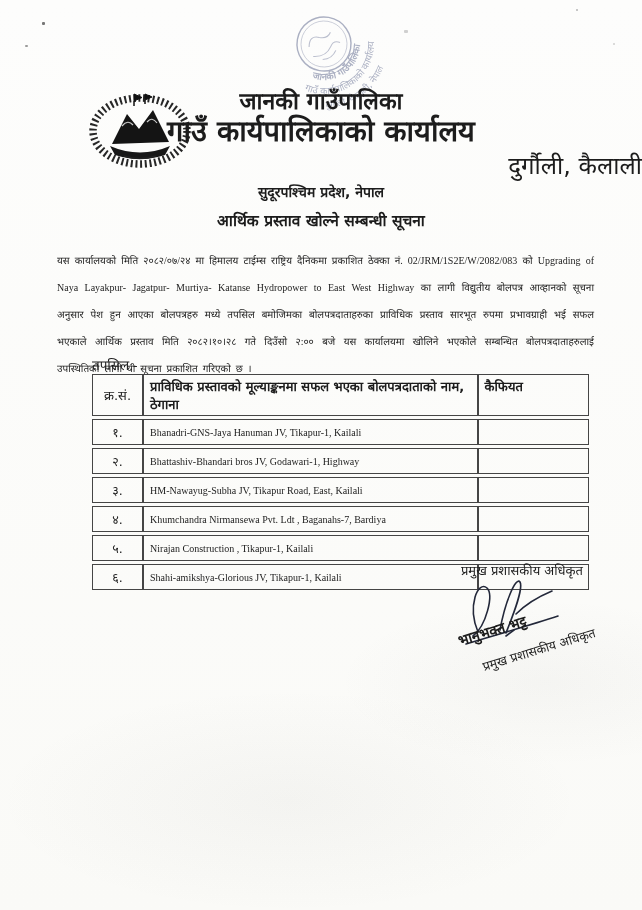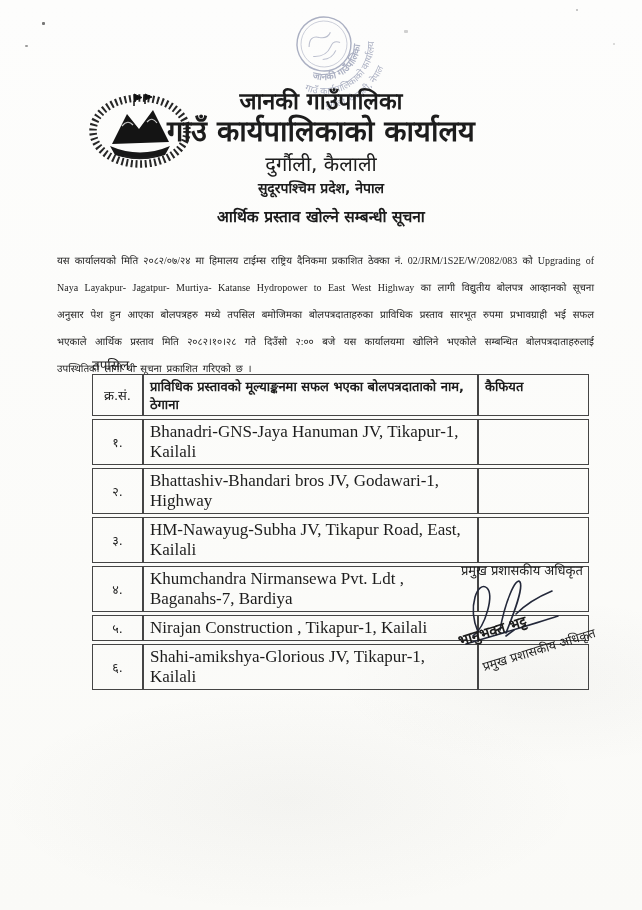--- a/index.html
+++ b/index.html
@@ -11,21 +11,21 @@
       linear-gradient(#fdfdfc,#fafaf7);
     overflow:hidden;
     font-family:"DejaVu Sans",sans-serif; color:#1c1c1c;
     -webkit-font-smoothing:antialiased;
   }
   .abs{position:absolute;}
   
   .header-text{left:0; top:88px; width:642px; text-align:center; line-height:1.15;}
   .muni{font-size:23px; font-weight:bold; margin:0;}
   .office{font-size:29px; font-weight:bold; margin:1px 0 0 0;}
-  .place{font-size:20px; margin:4px 0 0 0; font-weight:500;}
+  .place{font-size:24px; margin:4px 0 0 0; font-weight:500;text-align:right;}
   .province{font-size:14px; font-weight:bold; margin:4px 0 10px 0;}
   .notice-title{font-size:15.5px; font-weight:bold; margin:13px 0 0 0;}
   .pub-date{font-size:14px; margin:5px 0 0 0;}
   
   .emblem{left:84px; top:86px; width:112px; height:84px;}
   
   .stamp{left:252px; top:4px; width:190px; height:152px; opacity:0.62;}
   
   .para{
     left:57px; top:247px; width:537px;
@@ -40,21 +40,21 @@
     border-collapse:separate; border-spacing:0 3px;
     font-size:13px;
   }
   table.bidders th, table.bidders td{
     border:1px solid #454545; background:transparent; padding:2px 6px;
   }
   th.c1{width:38px; font-weight:normal; text-align:center; vertical-align:middle; height:24px;}
   th.c2{width:344px; font-weight:bold; text-align:left; vertical-align:middle;}
   th.c3{width:103px; font-weight:bold; text-align:left; vertical-align:top; padding-top:3px;}
   td.sn{text-align:center; height:20px; font-size:12.5px;}
-  td.nm{font-family:"Liberation Serif","DejaVu Sans",serif; font-size:17px;}
+  td.nm{font-family:"Liberation Serif","DejaVu Sans",serif; font-size:10px;}
   td.rk{}
   
   .sig-top{left:452px; top:561px; width:140px; text-align:center; font-size:13px;}
   .sig-svg{left:448px; top:572px; width:118px; height:78px;}
   .sig-name{left:434px; top:620px; width:116px; text-align:center; font-size:14.5px; font-weight:bold;
             transform:rotate(-17deg); transform-origin:center;}
   .sig-role{left:460px; top:641px; width:158px; text-align:center; font-size:12.5px;
             transform:rotate(-17deg); transform-origin:center;}
   
   .speck{background:#4a4a4a; border-radius:1px;}

